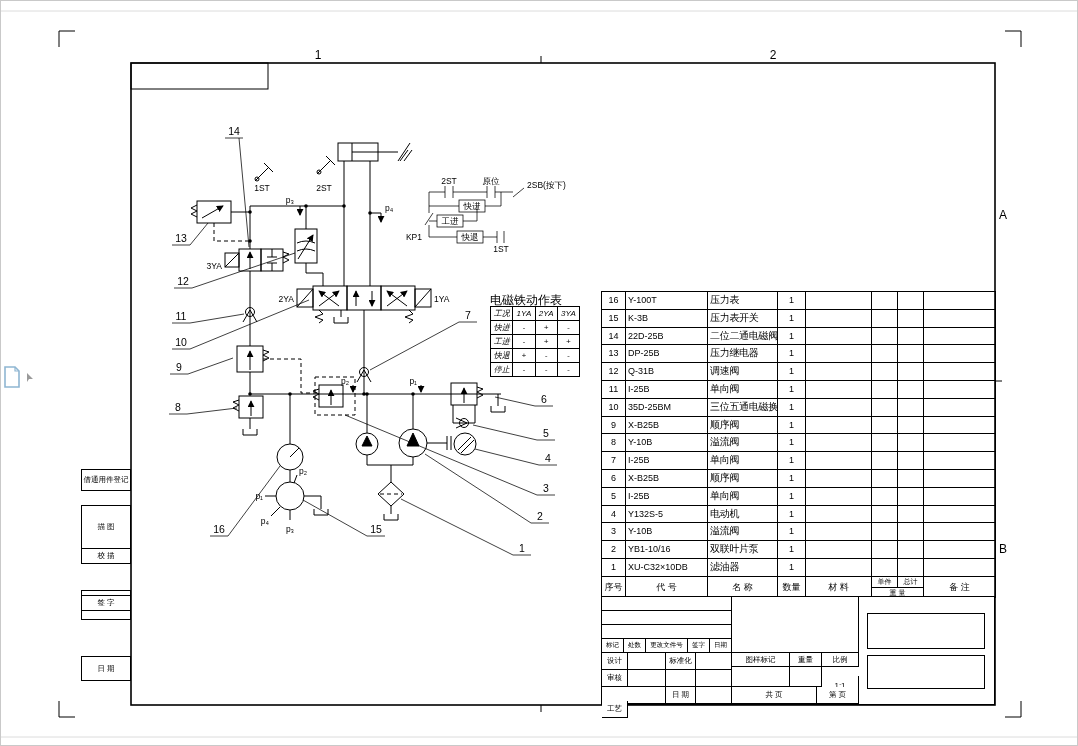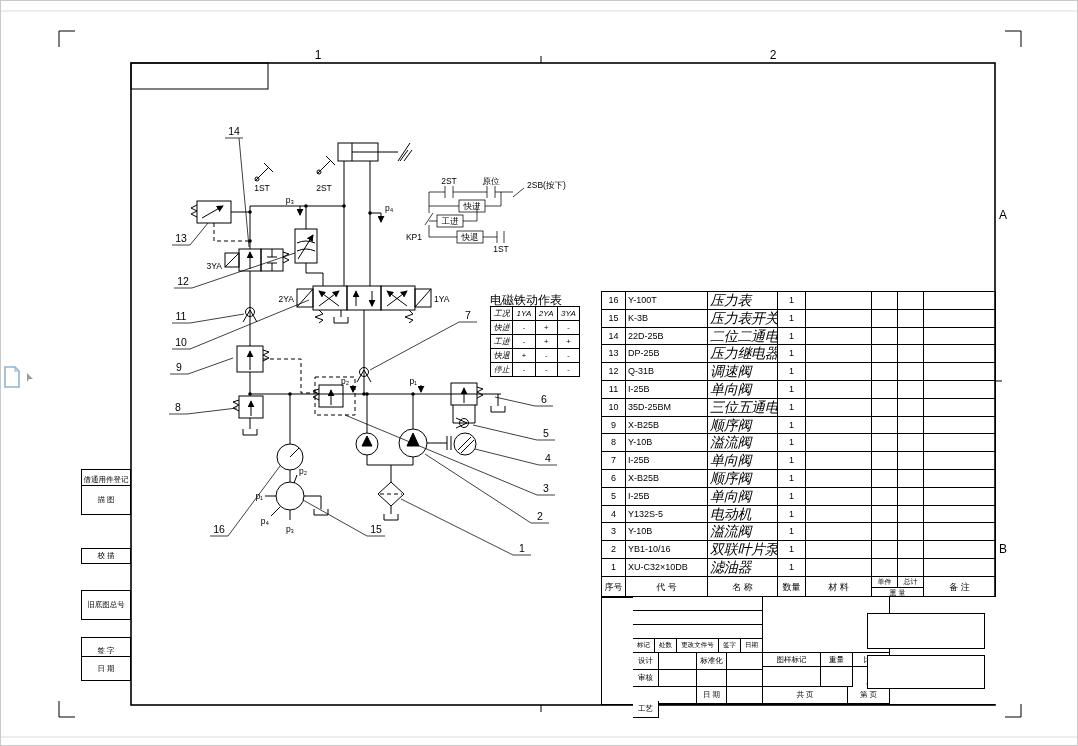--- a/index.html
+++ b/index.html
@@ -18,34 +18,34 @@
   .sol-title{font-size:12px;text-align:left;height:12px;line-height:12px;}
   table.sol{border-collapse:collapse;width:100%;table-layout:fixed;font-style:italic;}
   table.sol th,table.sol td{border:1px solid #000;font-size:8px;font-weight:normal;
     text-align:center;height:13px;padding:0;line-height:13px;overflow:hidden;}
 
   
   table.bom{position:absolute;left:600px;top:290px;width:394px;border-collapse:collapse;table-layout:fixed;}
   table.bom td{border:1px solid #000;font-size:9px;height:16.8px;padding:0 2px;
     white-space:nowrap;overflow:hidden;line-height:16.8px;}
   table.bom tbody td:nth-child(1),table.bom tbody td:nth-child(4){text-align:center;padding:0;}
-  table.bom tbody td:nth-child(3){font-size:14px;letter-spacing:-0.3px;font-style:italic;}
+  table.bom tbody td:nth-child(3){font-size:10px;letter-spacing:-0.3px;}
   table.bom tfoot td{height:20px;text-align:center;font-size:9px;line-height:20px;}
   td.wcol{padding:0 !important;line-height:normal !important;}
   .wtop{display:flex;border-bottom:1px solid #000;height:10px;line-height:10px;font-size:7px;}
   .wtop span{flex:1;text-align:center;}
   .wtop span + span{border-left:1px solid #000;}
   .wbot{height:9px;line-height:9px;font-size:7px;text-align:center;}
 
   
   .tb{position:absolute;left:600px;top:595px;width:394px;height:109px;
       border:1px solid #000;box-sizing:border-box;}
   .tb .cell{position:absolute;border-right:1px solid #000;border-bottom:1px solid #000;
       box-sizing:border-box;font-size:7.5px;display:flex;align-items:center;
-      justify-content:center;overflow:hidden;background:#fff;margin-left:31px;}
+      justify-content:center;overflow:hidden;background:#fff;}
   .tb .rev{font-size:6.5px;}
   .tb .nob{border:1px solid #000;position:absolute;box-sizing:border-box;background:#fff;}
 
   
   .side{position:absolute;left:80px;width:50px;border:1px solid #000;box-sizing:border-box;
         display:flex;align-items:center;justify-content:center;font-size:7.5px;
         background:#fff;text-align:center;overflow:hidden;}
 
   .float-icons{position:absolute;left:2px;top:364px;}
 </style>
@@ -690,24 +690,24 @@
   <div class="cell" style="left:130px;top:90px;width:85px;height:17px">共  页</div>
   <div class="cell" style="left:215px;top:90px;width:42px;height:17px">第  页</div>
 
   <div class="cell" style="left:257px;top:0;width:135px;height:107px;border-right:none;border-bottom:none"></div>
   <div class="nob" style="left:265px;top:16px;width:118px;height:36px"></div>
   <div class="nob" style="left:265px;top:58px;width:118px;height:34px"></div>
 </div>
 
 
 <div class="side" style="top:468px;height:22px">借通用件登记</div>
-<div class="side" style="top:484px;height:30px">描  图</div>
+<div class="side" style="top:504px;height:44px">描  图</div>
 <div class="side" style="top:547px;height:16px">校  描</div>
 <div class="side" style="top:589px;height:30px">旧底图总号</div>
-<div class="side" style="top:636px;height:28px">签  字</div>
+<div class="side" style="top:594px;height:16px">签  字</div>
 <div class="side" style="top:655px;height:25px">日  期</div>
 
 
 <div class="float-icons">
   <svg width="34" height="24" viewBox="0 0 34 24">
     <g>
       <path d="M2,2 L12,2 L16,6 L16,22 L2,22 Z" fill="#ffffff" stroke="#8fb6d2" stroke-width="1.6"></path>
       <path d="M12,2 L12,6 L16,6" fill="none" stroke="#8fb6d2" stroke-width="1.2"></path>
     </g>
     <g>

